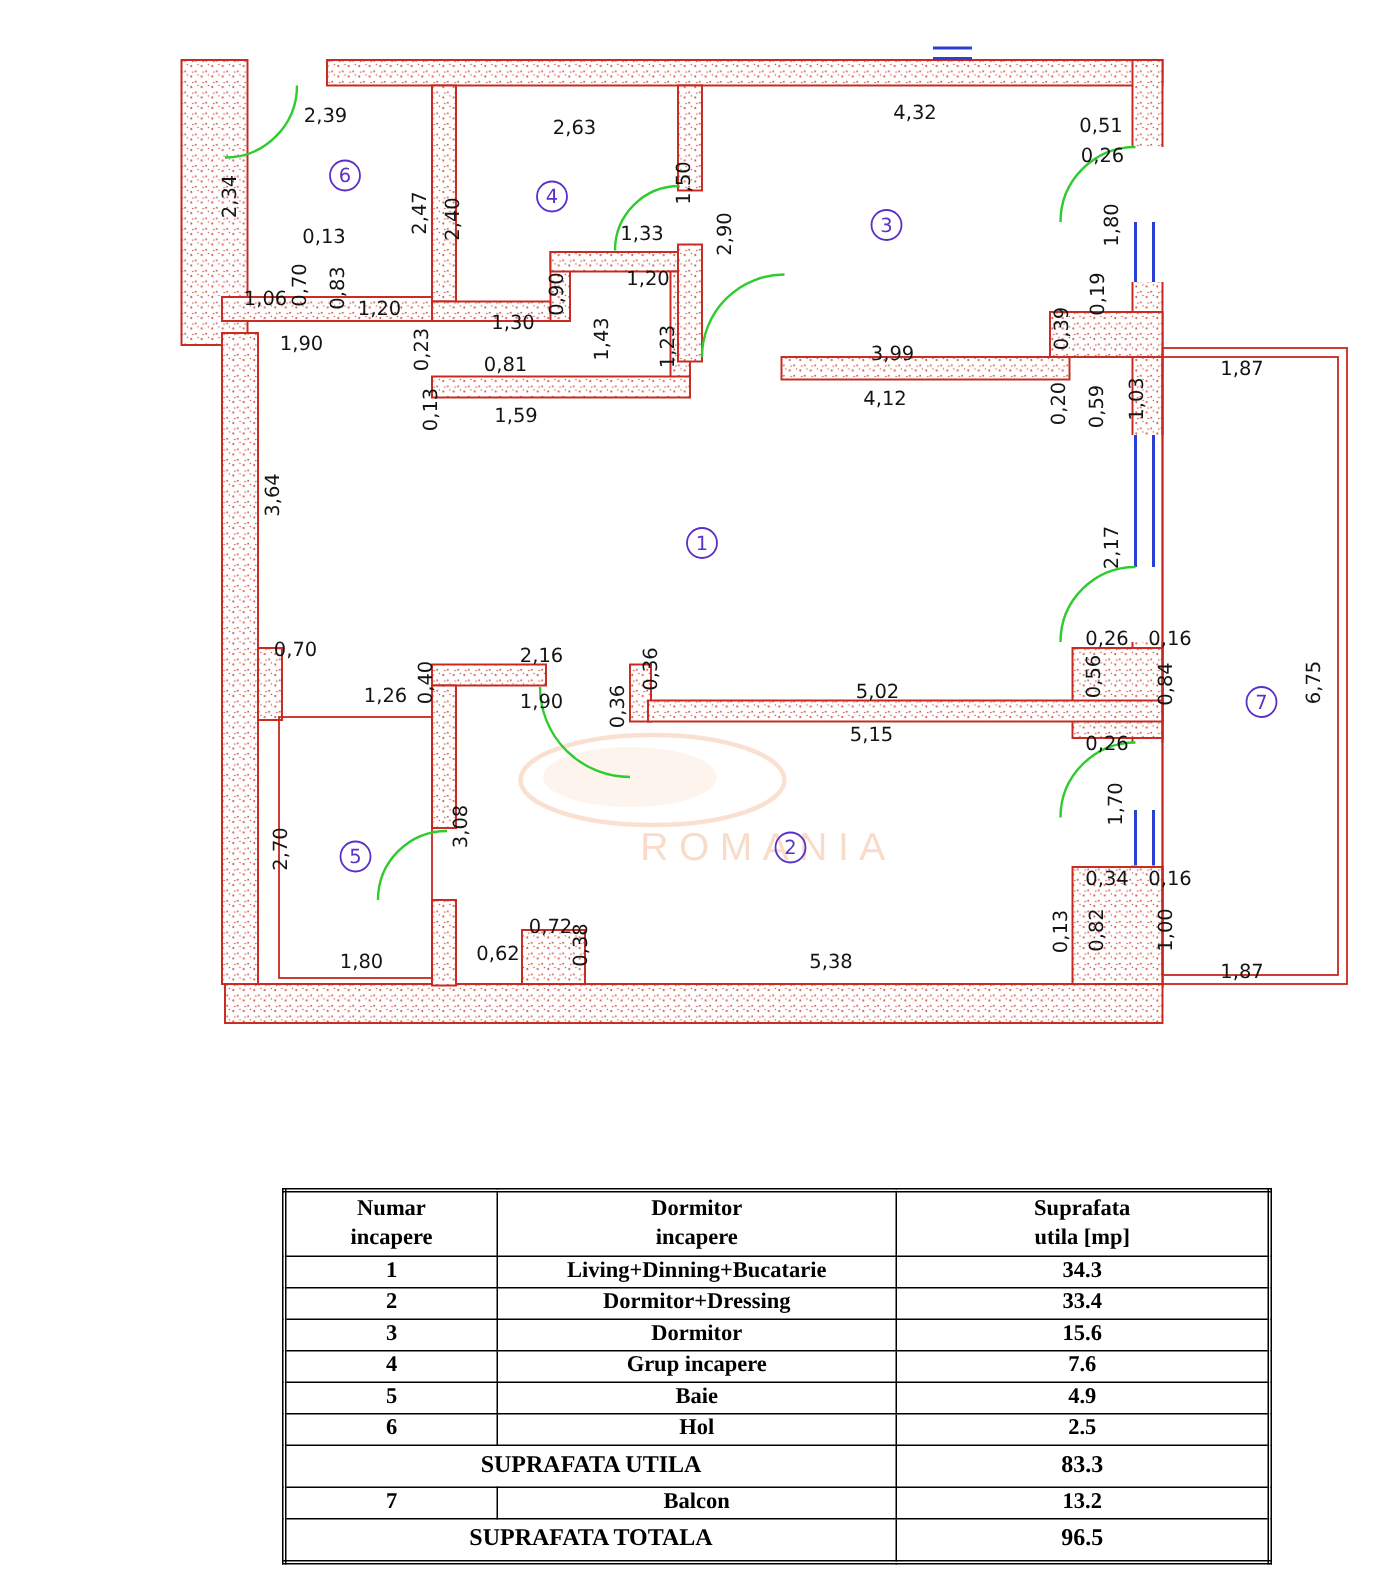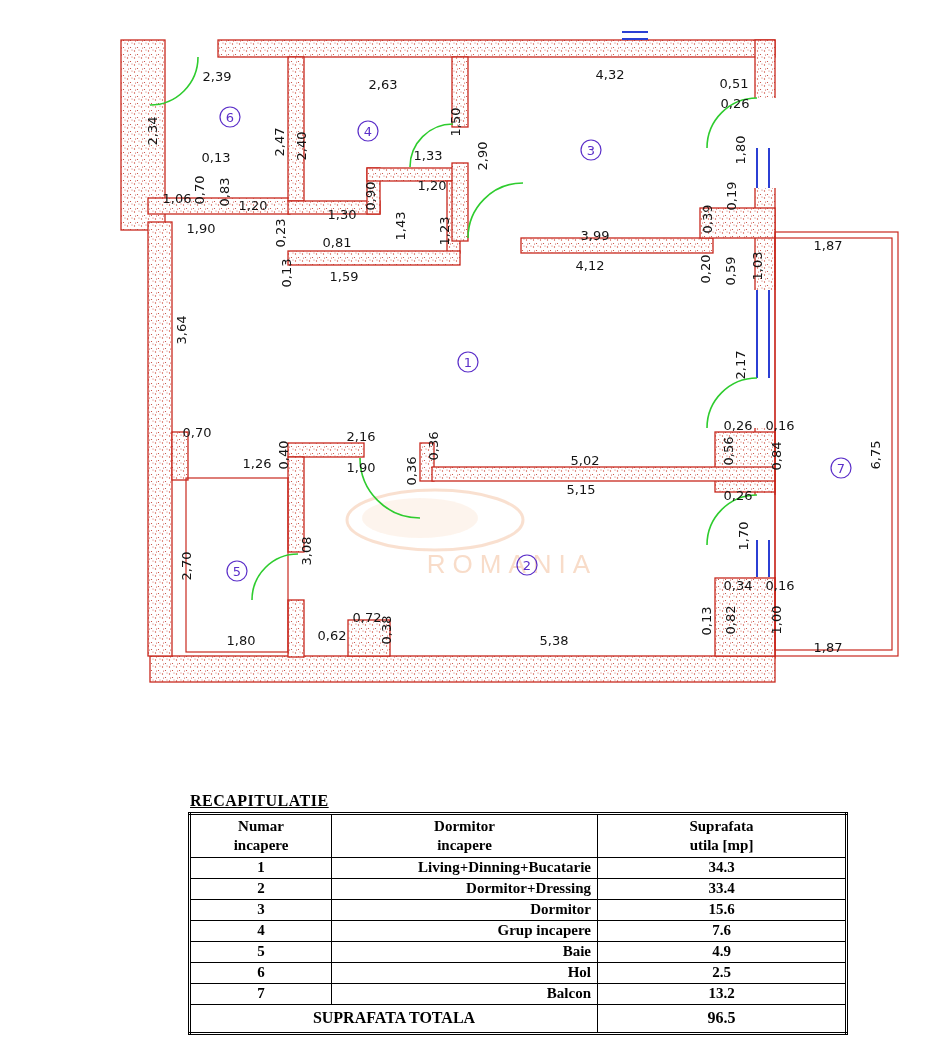--- a/index.html
+++ b/index.html
@@ -12,21 +12,21 @@
   .door{fill:none;stroke:var(--door,#2ecc2e);stroke-width:1.6}
   .win{fill:none;stroke:var(--win,#2b3fd4);stroke-width:2}
   .thin{fill:none;stroke:var(--wall,#c8281e);stroke-width:1.2}
   .wm{font:26px "Liberation Sans",sans-serif;fill:var(--wm,#f4c6a6);letter-spacing:7px;text-anchor:middle}
   .recap{position:absolute;left:188px;top:792px;width:660px;font-family:"Liberation Serif",serif;color:#000}
   .recap-title{font-weight:bold;font-size:16px;text-decoration:underline;margin:0 0 2px 2px;letter-spacing:.5px}
   table.recap-table{border-collapse:collapse;width:100%;border:3px double #000}
   .recap-table th,.recap-table td{border:1px solid #000;font-size:15px;font-weight:bold;padding:0 6px;height:20px}
   .recap-table th{line-height:1.25;padding:2px 6px}
   .recap-table td.c{text-align:center}
-  .recap-table td.l{text-align:right}
+  .recap-table td.l{text-align:center}
   .recap-table tr.sum td{height:27px;font-size:16px}
 </style>
 </head>
 <body>
 
 <div class="page">
 
   <svg id="plan-svg" width="930" height="700" viewBox="0 0 930 700">
     <defs>
       <pattern id="stip" width="7" height="7" patternUnits="userSpaceOnUse">
@@ -185,21 +185,20 @@
         <circle cx="841" cy="468" r="10" class="room-circ"></circle>
         <text x="841" y="472.5" class="room-num">7</text>
         <circle cx="237" cy="571" r="10" class="room-circ"></circle>
         <text x="237" y="575.5" class="room-num">5</text>
         <circle cx="527" cy="565" r="10" class="room-circ"></circle>
         <text x="527" y="569.5" class="room-num">2</text>
       </g>
   </svg>
 
   <div class="recap">
-    <div class="recap-title">RECAPITULATIE</div>
     <table class="recap-table">
       <colgroup>
           <col style="width:142px">
           <col style="width:266px">
           <col>
         </colgroup>
       <thead>
         <tr>
           <th>
             <div>Numar</div>
@@ -239,20 +238,24 @@
           <tr>
             <td class="c">5</td>
             <td class="l">Baie</td>
             <td class="c">4.9</td>
           </tr>
           <tr>
             <td class="c">6</td>
             <td class="l">Hol</td>
             <td class="c">2.5</td>
           </tr>
+          <tr class="sum">
+            <td class="c" colspan="2">SUPRAFATA  UTILA</td>
+            <td class="c">83.3</td>
+          </tr>
           <tr>
             <td class="c">7</td>
             <td class="l">Balcon</td>
             <td class="c">13.2</td>
           </tr>
           <tr class="sum">
             <td class="c" colspan="2">SUPRAFATA  TOTALA</td>
             <td class="c">96.5</td>
           </tr>
         </tbody>

